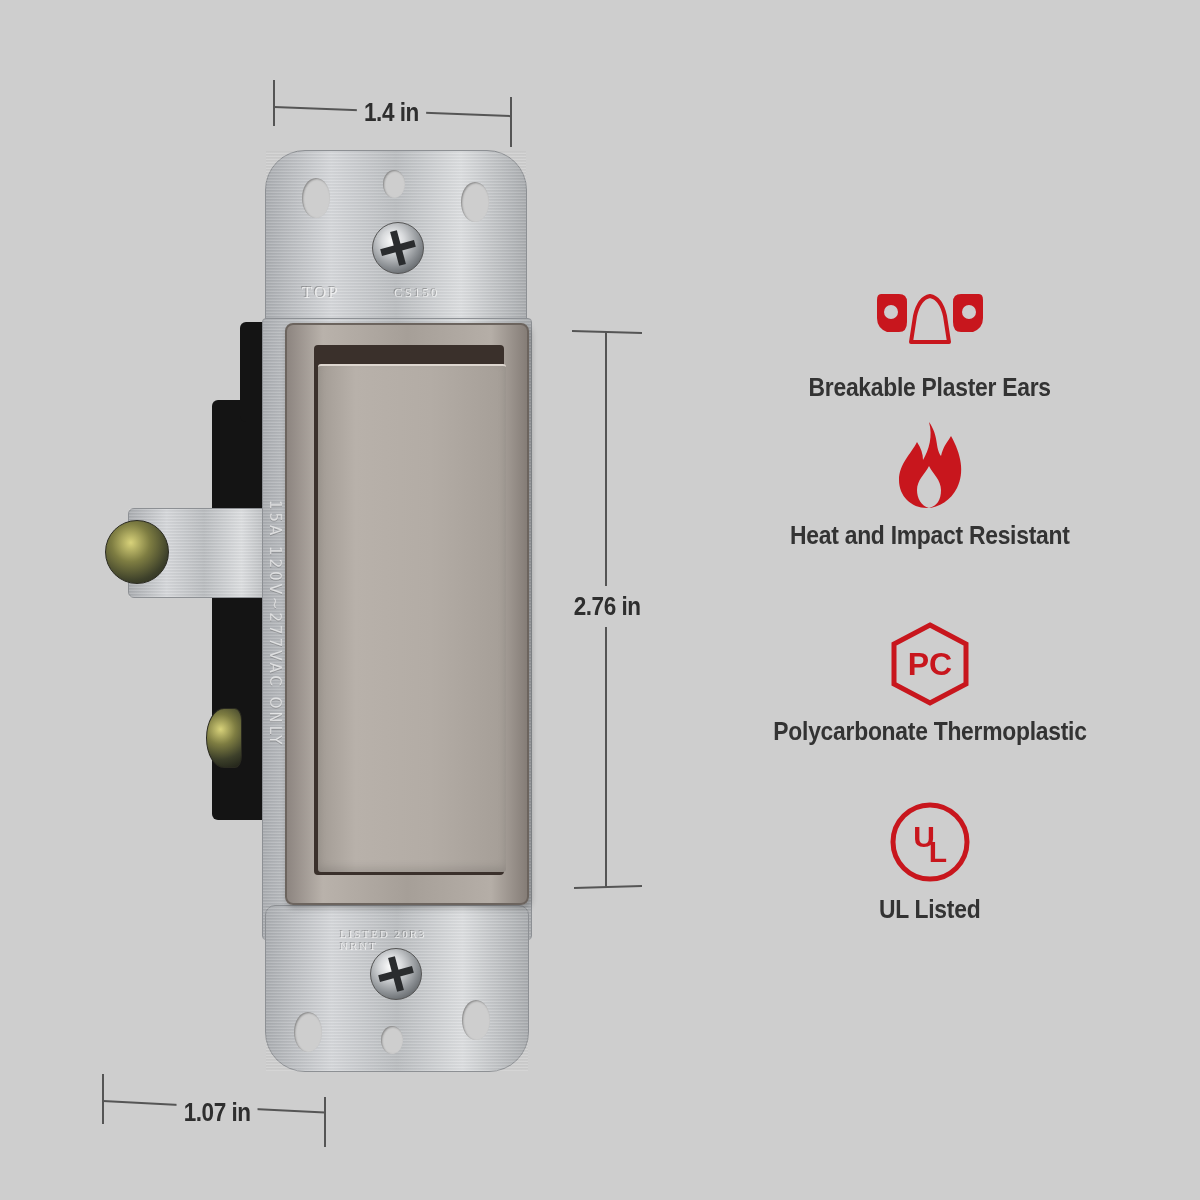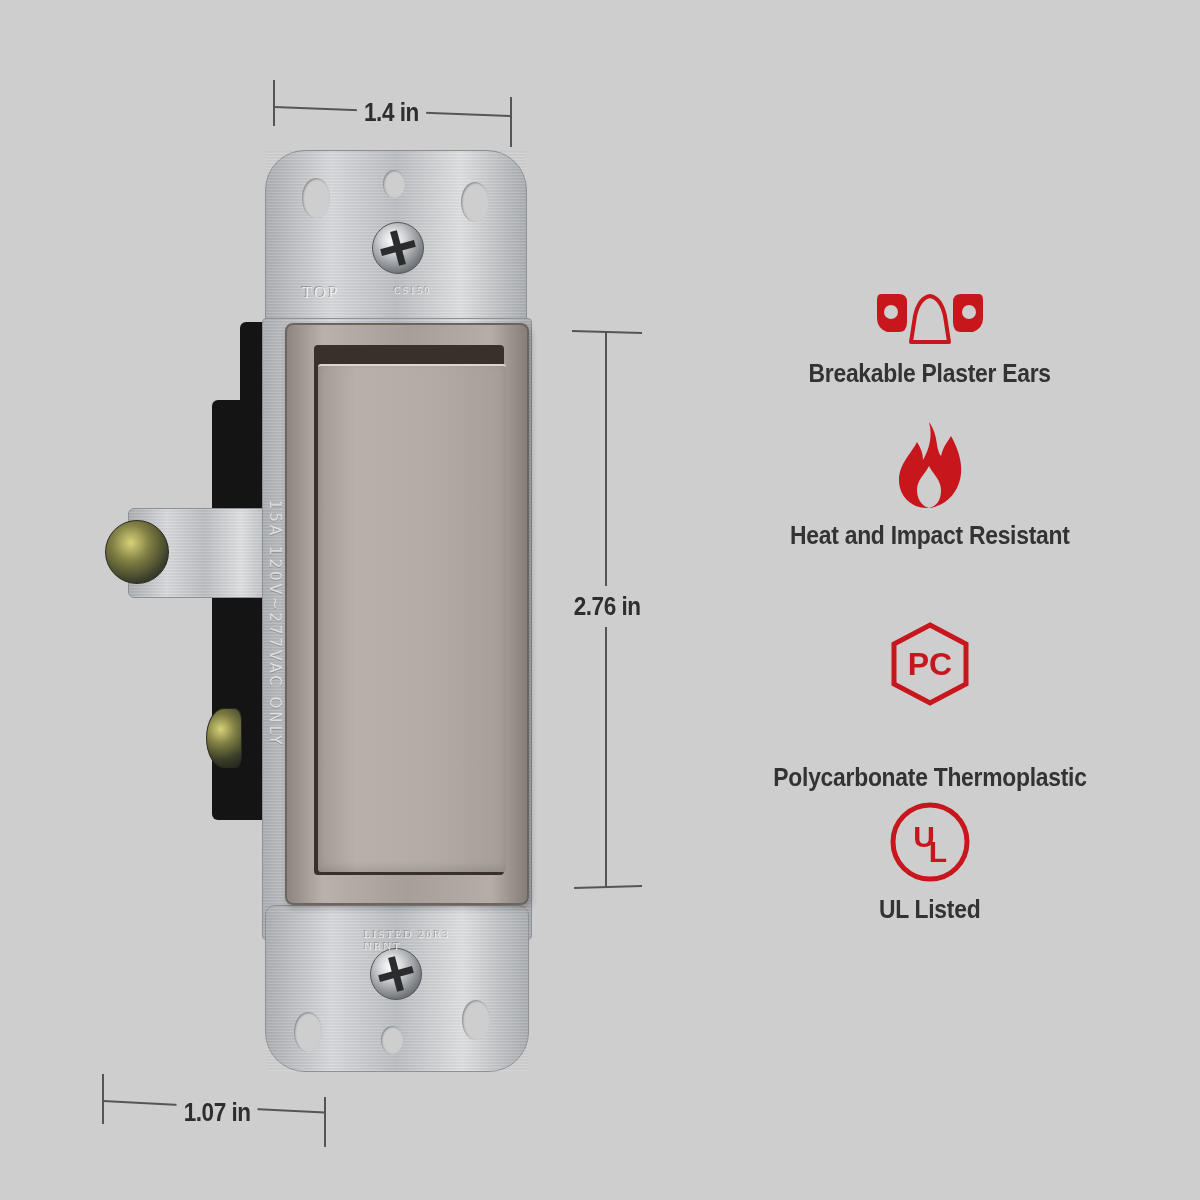--- a/index.html
+++ b/index.html
@@ -147,64 +147,64 @@
   </div>
 
   <div class="strap" style="left:265px; top:150px; width:260px; height:180px; border-radius: 40px 40px 10px 10px;">
     <div class="strap-texture"></div>
   </div>
   <div class="ear-hole" style="left:302px; top:178px; width:28px; height:40px;"></div>
   <div class="ear-hole" style="left:383px; top:170px; width:22px; height:28px;"></div>
   <div class="ear-hole" style="left:461px; top:182px; width:28px; height:40px;"></div>
   <div class="screw" style="left:372px; top:222px; width:50px; height:50px;"></div>
   <div class="engraving" style="left:302px; top:283px;">TOP</div>
-  <div class="engraving" style="left:394px; top:285px; font-size:10px;">CS150</div>
+  <div class="engraving" style="left:394px; top:285px; font-size:13px;">CS150</div>
 
   <div class="strap" style="left:262px; top:318px; width:268px; height:620px; border-radius: 4px;">
     <div class="strap-texture"></div>
   </div>
   <div class="vertical-engraving" style="left:284px; top:500px;">15A 120V~277VAC ONLY</div>
 
   <div class="strap" style="left:265px; top:905px; width:262px; height:165px; border-radius: 10px 10px 40px 40px;">
     <div class="strap-texture"></div>
   </div>
   <div class="ear-hole" style="left:294px; top:1012px; width:28px; height:40px;"></div>
   <div class="ear-hole" style="left:381px; top:1026px; width:22px; height:28px;"></div>
   <div class="ear-hole" style="left:462px; top:1000px; width:28px; height:40px;"></div>
   <div class="screw" style="left:370px; top:948px; width:50px; height:50px;"></div>
-  <div class="engraving" style="left:364px; top:928px; font-size:11px; width:110px;">LISTED 20R3 NRNT</div>
+  <div class="engraving" style="left:340px; top:928px; font-size:11px; width:110px;">LISTED 20R3 NRNT</div>
 
   <div class="term-screw" style="left:105px; top:520px; width:62px; height:62px;"></div>
   <div class="term-screw" style="left:206px; top:708px; width:34px; height:58px; border-radius: 50% 20% 20% 50%;"></div>
 
   <div class="frame" style="left:285px; top:323px; width:240px; height:578px;"></div>
   <div class="rocker-recess" style="left:314px; top:345px; width:190px; height:530px;"></div>
   <div class="rocker" style="left:318px; top:364px; width:188px; height:506px;"></div>
 </div>
 
-<div class="feature" style="top:288px;">
+<div class="feature" style="top:288px;gap:14px;">
   <svg class="feature-icon" width="114" height="60" viewBox="0 0 114 60">
     <path d="M8 6 Q4 6 4 12 L4 30 Q4 40 14 44 L26 44 Q34 44 34 34 L34 14 Q34 6 26 6 Z" fill="#c8161d"></path>
     <circle cx="18" cy="24" r="7" fill="#cecece"></circle>
     <path d="M106 6 Q110 6 110 12 L110 30 Q110 40 100 44 L88 44 Q80 44 80 34 L80 14 Q80 6 88 6 Z" fill="#c8161d"></path>
     <circle cx="96" cy="24" r="7" fill="#cecece"></circle>
     <path d="M38 54 L42 28 Q46 10 57 8 Q68 10 72 28 L76 54 Z" fill="none" stroke="#c8161d" stroke-width="4" stroke-linejoin="round"></path>
   </svg>
   <div class="feature-label">Breakable Plaster Ears</div>
 </div>
 
 <div class="feature" style="top:420px;">
   <svg class="feature-icon" width="70" height="90" viewBox="0 0 70 90">
     <path d="M34 2 C44 16 40 28 46 36 C48 26 54 20 56 16 C66 34 70 52 62 68 C56 80 44 88 32 88 C16 88 4 76 4 60 C4 44 16 34 22 22 C26 28 28 34 28 40 C34 30 38 16 34 2 Z" fill="#c8161d"></path>
     <path d="M34 88 C26 86 22 78 22 70 C22 60 30 54 34 46 C38 54 46 60 46 70 C46 80 42 86 34 88 Z" fill="#cecece"></path>
   </svg>
   <div class="feature-label">Heat and Impact Resistant</div>
 </div>
 
-<div class="feature" style="top:622px;gap:46px;">
+<div class="feature" style="top:622px;">
   <svg class="feature-icon" width="80" height="84" viewBox="0 0 80 84">
     <polygon points="40,3 76,22 76,62 40,81 4,62 4,22" fill="none" stroke="#c8161d" stroke-width="5" stroke-linejoin="miter"></polygon>
     <text x="40" y="53" text-anchor="middle" font-family="Liberation Sans, sans-serif" font-weight="bold" font-size="32" fill="#c8161d">PC</text>
   </svg>
   <div class="feature-label">Polycarbonate Thermoplastic</div>
 </div>
 
 <div class="feature" style="top:800px;">
   <svg class="feature-icon" width="84" height="84" viewBox="0 0 84 84">
     <circle cx="42" cy="42" r="37" fill="none" stroke="#c8161d" stroke-width="5"></circle>

